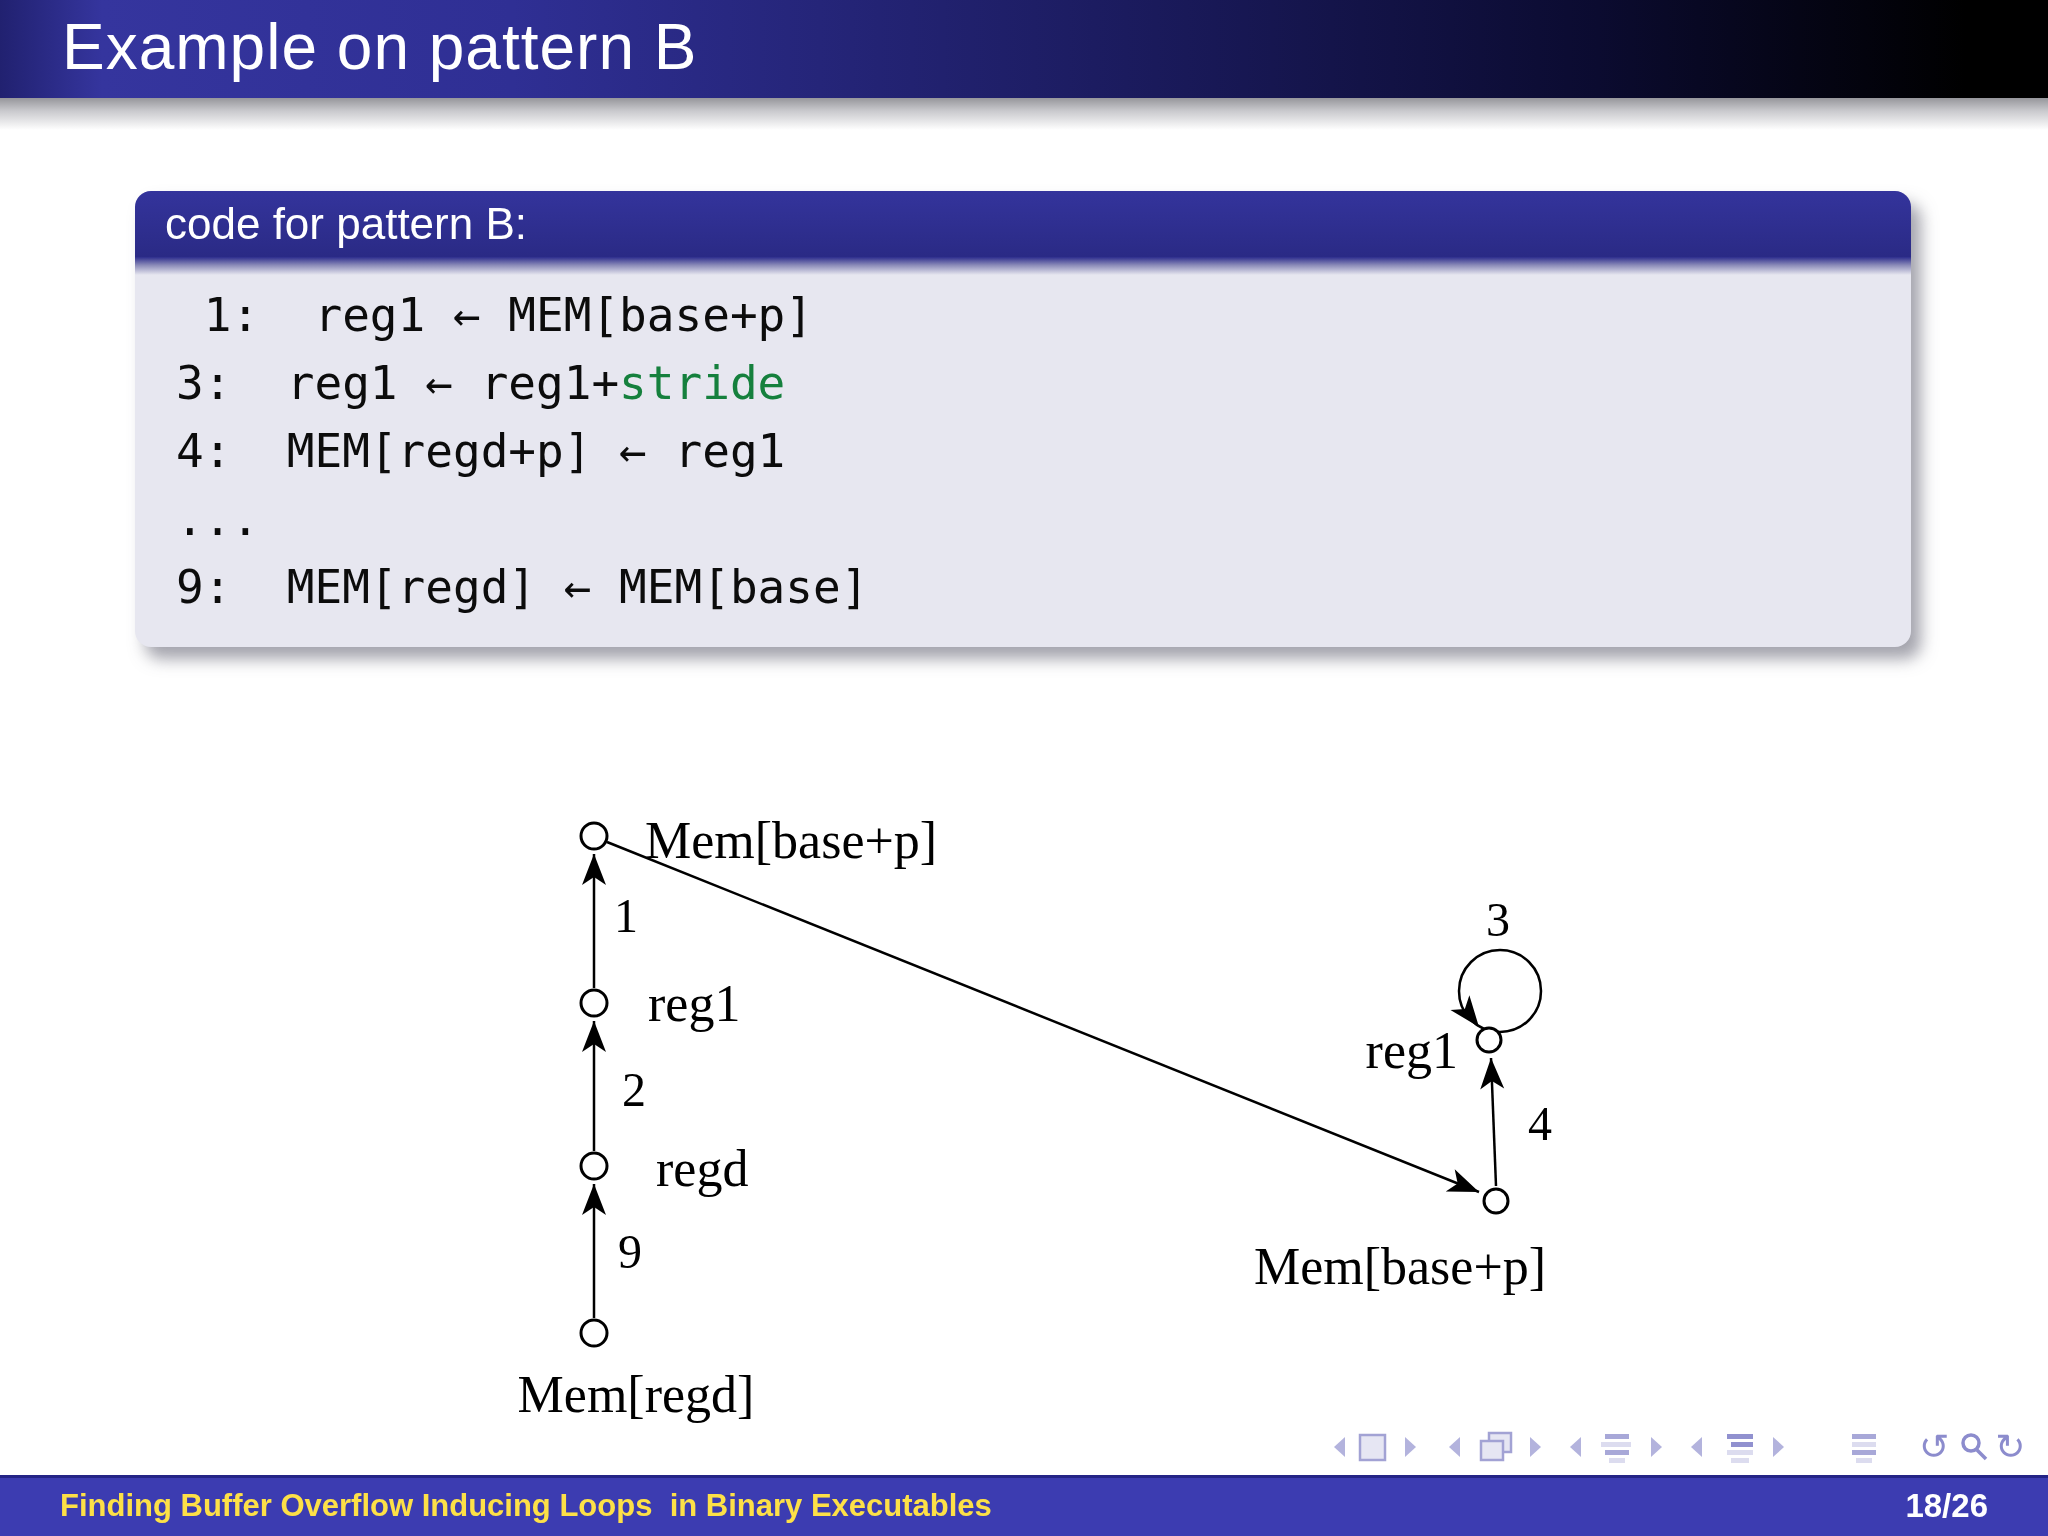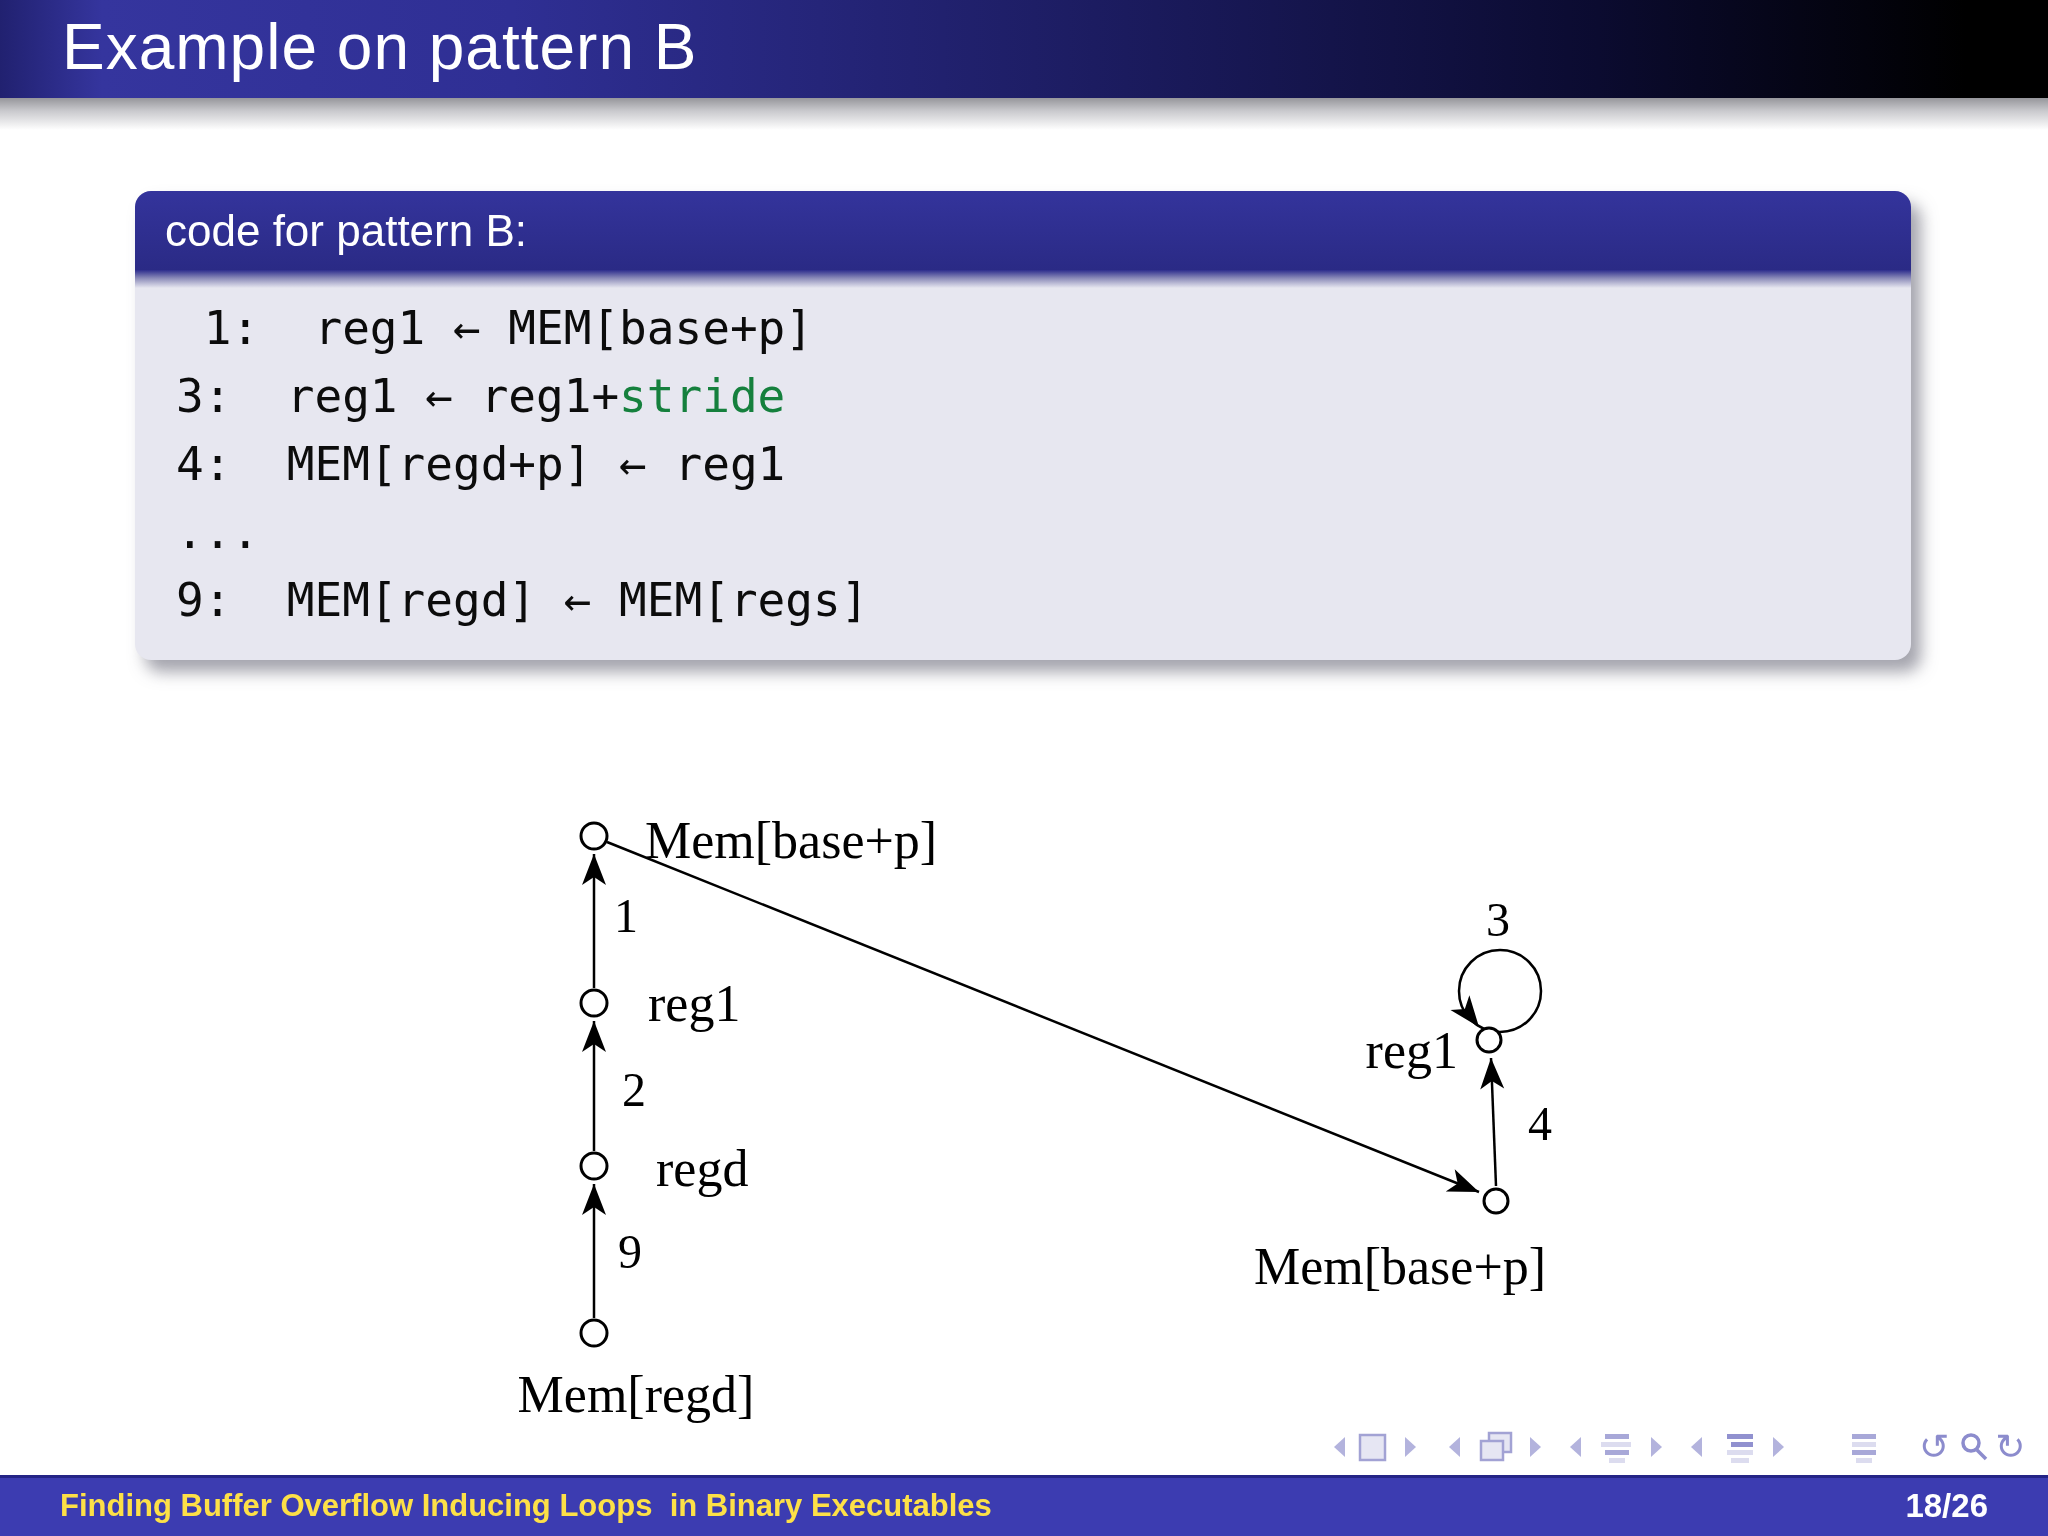--- a/index.html
+++ b/index.html
@@ -10,21 +10,21 @@
   .titlebar{position:absolute;left:0;top:0;width:2048px;height:98px;
     background:linear-gradient(90deg,#212170 0%,#35359e 5%,#2f2f94 25%,#1b1b5e 55%,#0b0b30 78%,#000000 96%);}
   .titlebar .title{position:absolute;left:62px;top:0;height:98px;line-height:94px;
     color:#ffffff;font-size:64px;letter-spacing:1px;text-align:right;}
   .titlebar-shadow{position:absolute;left:0;top:98px;width:2048px;height:32px;
     background:linear-gradient(180deg,#96969b 0%,#c9c9cd 40%,#ffffff 100%);}
 
   
   .codeblock{position:absolute;left:135px;top:191px;width:1776px;border-radius:16px;
     background:#e7e7f0;box-shadow:10px 12px 16px rgba(90,90,105,0.55);}
-  .codeblock-header{height:79px;border-radius:16px 16px 0 0;
+  .codeblock-header{height:66px;border-radius:16px 16px 0 0;
     background:linear-gradient(180deg,#34349c 0%,#2a2a85 100%);
     color:#ffffff;font-size:44px;display:flex;align-items:center;padding-left:30px;}
   .codeblock-fade{height:18px;background:linear-gradient(180deg,#2d2d8d 0%,#8a8ab8 45%,#e7e7f0 100%);}
   .codeblock-body{padding:6px 20px 26px 41px;border-radius:0 0 16px 16px;}
   .code-line{white-space:pre;font-family:"DejaVu Sans Mono","Liberation Mono",monospace;
     font-size:46px;line-height:68px;color:#0c0c0c;}
   .code-accent{color:#15803d;}
 
   
   .diagram{position:absolute;left:0;top:0;width:2048px;height:1536px;}
@@ -56,21 +56,21 @@
   <div class="codeblock">
     <div class="codeblock-header">
       <span>code for pattern B:</span>
     </div>
     <div class="codeblock-fade"></div>
     <div class="codeblock-body">
       <div class="code-line"><span> 1:  reg1 ← MEM[base+p]</span><span class="code-accent"></span></div>
       <div class="code-line"><span>3:  reg1 ← reg1+</span><span class="code-accent">stride</span></div>
       <div class="code-line"><span>4:  MEM[regd+p] ← reg1</span><span class="code-accent"></span></div>
       <div class="code-line"><span>...</span><span class="code-accent"></span></div>
-      <div class="code-line"><span>9:  MEM[regd] ← MEM[regs]</span><span class="code-accent"></span></div>
+      <div class="code-line"><span>9:  MEM[regd] ← MEM[base]</span><span class="code-accent"></span></div>
     </div>
   </div>
 
   <svg class="diagram" viewBox="0 0 2048 1536">
     <defs>
       <marker id="ah" viewBox="-34 -14 36 28" markerWidth="36" markerHeight="28" markerUnits="userSpaceOnUse" refX="0" refY="0" orient="auto">
         <path d="M0,0 L-31,-12 L-23,0 L-31,12 Z" fill="#000"></path>
       </marker>
     </defs>
 

